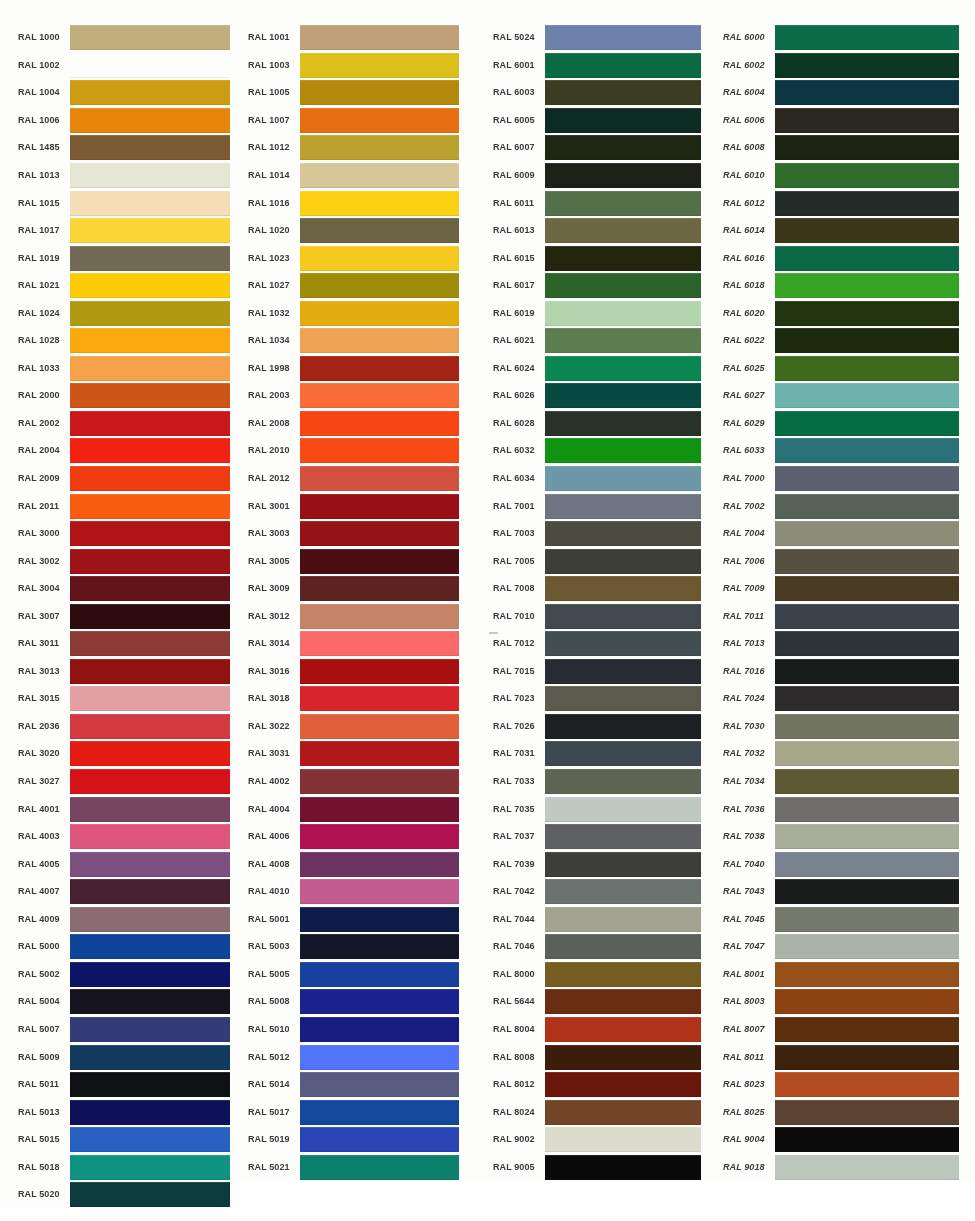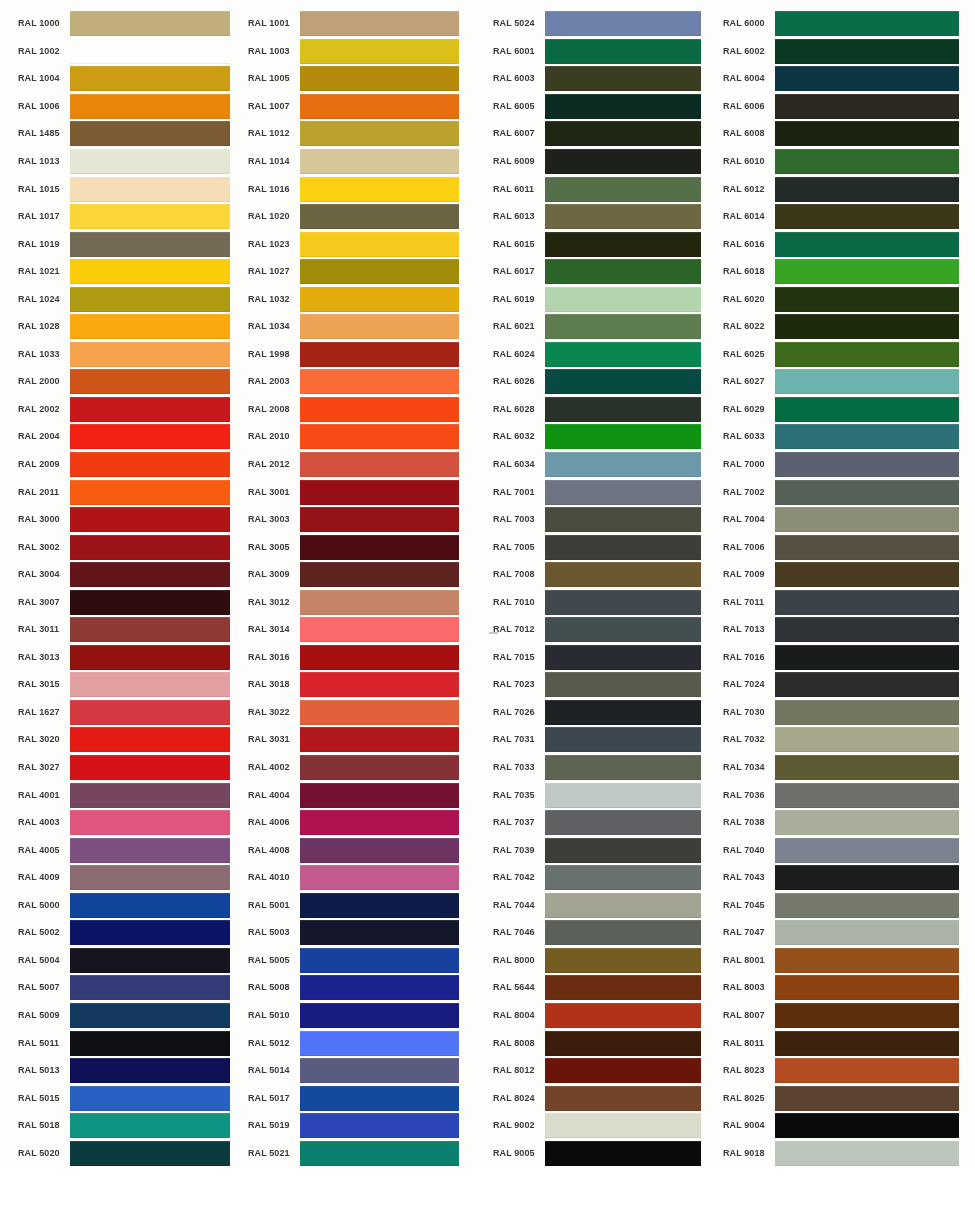--- a/index.html
+++ b/index.html
@@ -21,26 +21,26 @@
     width: 975px;
     height: 1221px;
     background: #ffffff;
     display: flex;
     align-items: flex-start;
   }
   .ral-column {
     position: relative;
     flex: 0 0 auto;
     background: #fdfdfb;
-    padding-top: 10px;
+    padding-top: 24px;
   }
   .col-1 { width: 240px; padding-left: 18px; }
   .col-2 { width: 243px; padding-left: 8px; }
   .col-3 { width: 230px; padding-left: 10px; }
-  .col-4 { width: 262px; padding-left: 10px; }
+  .col-4 { width: 262px; padding-left: 10px; font-style: italic; }
 
   .ral-row {
     display: flex;
     align-items: center;
     height: 27.55px;
     margin: 0;
   }
   .ral-code {
     flex: 0 0 auto;
     width: 52px;
@@ -190,21 +190,21 @@
         </div>
         <div class="ral-row">
           <div class="ral-code">RAL 3013</div>
           <div class="ral-swatch" style="background-color: rgb(146, 18, 15);"></div>
         </div>
         <div class="ral-row">
           <div class="ral-code">RAL 3015</div>
           <div class="ral-swatch" style="background-color: rgb(226, 160, 162);"></div>
         </div>
         <div class="ral-row">
-          <div class="ral-code">RAL 1627</div>
+          <div class="ral-code">RAL 2036</div>
           <div class="ral-swatch" style="background-color: rgb(211, 57, 64);"></div>
         </div>
         <div class="ral-row">
           <div class="ral-code">RAL 3020</div>
           <div class="ral-swatch" style="background-color: rgb(228, 27, 19);"></div>
         </div>
         <div class="ral-row">
           <div class="ral-code">RAL 3027</div>
           <div class="ral-swatch" style="background-color: rgb(212, 18, 23);"></div>
         </div>
@@ -212,20 +212,24 @@
           <div class="ral-code">RAL 4001</div>
           <div class="ral-swatch" style="background-color: rgb(118, 69, 95);"></div>
         </div>
         <div class="ral-row">
           <div class="ral-code">RAL 4003</div>
           <div class="ral-swatch" style="background-color: rgb(224, 85, 126);"></div>
         </div>
         <div class="ral-row">
           <div class="ral-code">RAL 4005</div>
           <div class="ral-swatch" style="background-color: rgb(124, 79, 128);"></div>
+        </div>
+        <div class="ral-row">
+          <div class="ral-code">RAL 4007</div>
+          <div class="ral-swatch" style="background-color: rgb(70, 34, 48);"></div>
         </div>
         <div class="ral-row">
           <div class="ral-code">RAL 4009</div>
           <div class="ral-swatch" style="background-color: rgb(138, 108, 114);"></div>
         </div>
         <div class="ral-row">
           <div class="ral-code">RAL 5000</div>
           <div class="ral-swatch" style="background-color: rgb(16, 67, 154);"></div>
         </div>
         <div class="ral-row">

